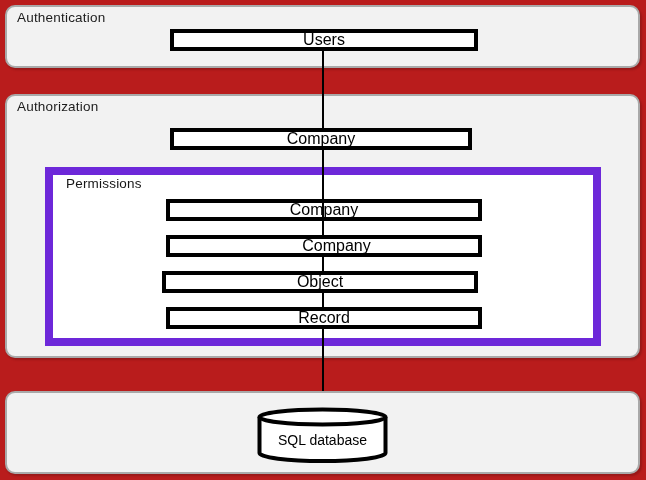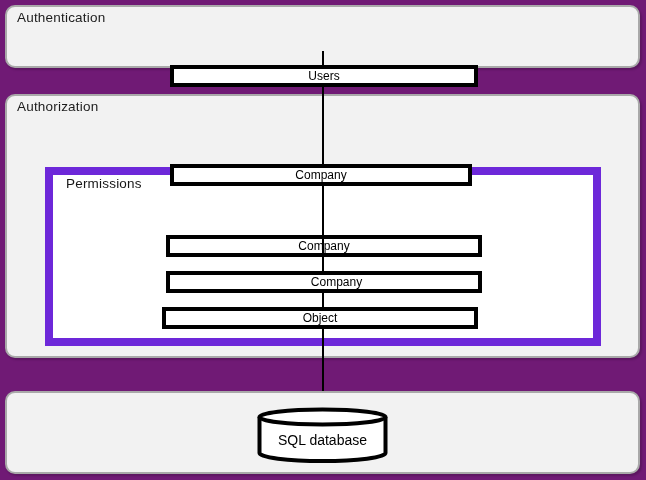--- a/index.html
+++ b/index.html
@@ -1,17 +1,17 @@
 <!DOCTYPE html>
 <html><head>
 <meta charset="utf-8">
 <style>
   html,body { margin:0; padding:0; background:#ffffff; }
   #canvas {
-    position:relative; width:646px; height:480px; background:#701a75;
+    position:relative; width:646px; height:480px; background:#b91c1c;
     font-family:"Liberation Sans", sans-serif; overflow:hidden;
   }
   .gray-container {
     position:absolute; background:#f2f2f2; border:2px solid #a9a9a9;
     border-radius:10px; box-shadow:1.5px 2px 2px rgba(0,0,0,0.18);
     box-sizing:border-box;
   }
   #auth-container    { left:5px;  top:5px;   width:635px; height:63px;  }
   #authz-container   { left:5px;  top:94px;  width:635px; height:264px; }
   #storage-container { left:5px;  top:391px; width:635px; height:83px;  }
@@ -20,21 +20,21 @@
     letter-spacing:0.2px;
   }
   .connector {
     position:absolute; left:322px; top:51px; width:2px; height:340px;
     background:#000000;
   }
   .node-box {
     position:absolute; height:22px; box-sizing:border-box;
     background:#ffffff; border:4px solid #000000; z-index:10;
     display:flex; align-items:center; justify-content:center;
-    font-size:12px; color:#000000; white-space:nowrap;margin-top:36px;
+    font-size:16px; color:#000000; white-space:nowrap;
   }
   .node-box.no-fill { background:transparent; }
   #users-node    { left:163px; top:22px;  width:308px; }
   #license-node  { left:163px; top:32px;  width:302px; }
   #permissions-container {
     position:absolute; left:38px; top:71px; width:556px; height:179px;
     box-sizing:border-box; background:#ffffff; border:8px solid #6d28d9;
   }
   #permissions-container .container-label { left:13px; top:1px; color:#161616; }
   #database-node { left:113px; top:24px;  width:316px; }
@@ -73,20 +73,23 @@
       <div class="container-label">Permissions</div>
       <div id="database-node" class="node-box no-fill">
         <span>Company</span>
       </div>
       <div id="company-node" class="node-box">
         <span>Company</span>
       </div>
       <div id="object-node" class="node-box">
         <span>Object</span>
       </div>
+      <div id="record-node" class="node-box">
+        <span>Record</span>
+      </div>
     </div>
   </div>
 
   <div id="storage-container" class="gray-container">
     <div id="cylinder-wrap">
       <svg width="135" height="56" viewBox="0 0 135 56" aria-hidden="true">
         <path d="M 4.5 10 L 4.5 46 A 63 8 0 0 0 130.5 46 L 130.5 10" fill="#ffffff" stroke="#000000" stroke-width="4"></path>
         <ellipse cx="67.5" cy="10" rx="63" ry="7.5" fill="#ffffff" stroke="#000000" stroke-width="4"></ellipse>
       </svg>
       <div id="sql-label">SQL database</div>

